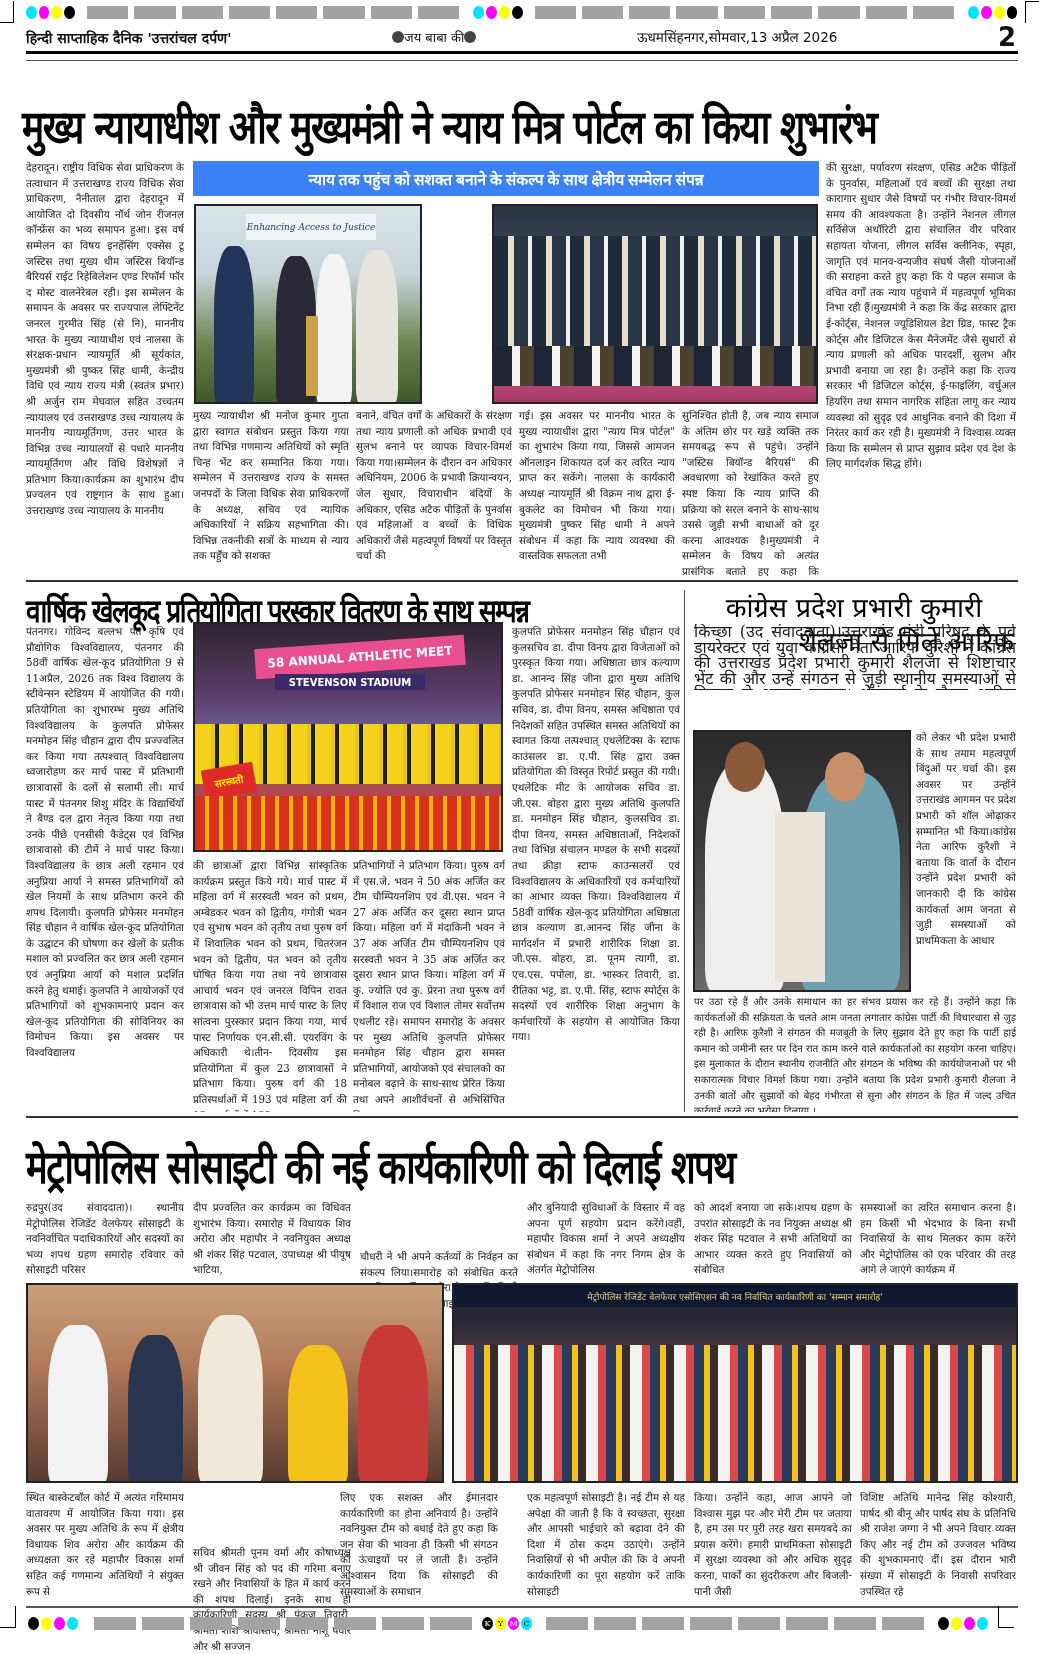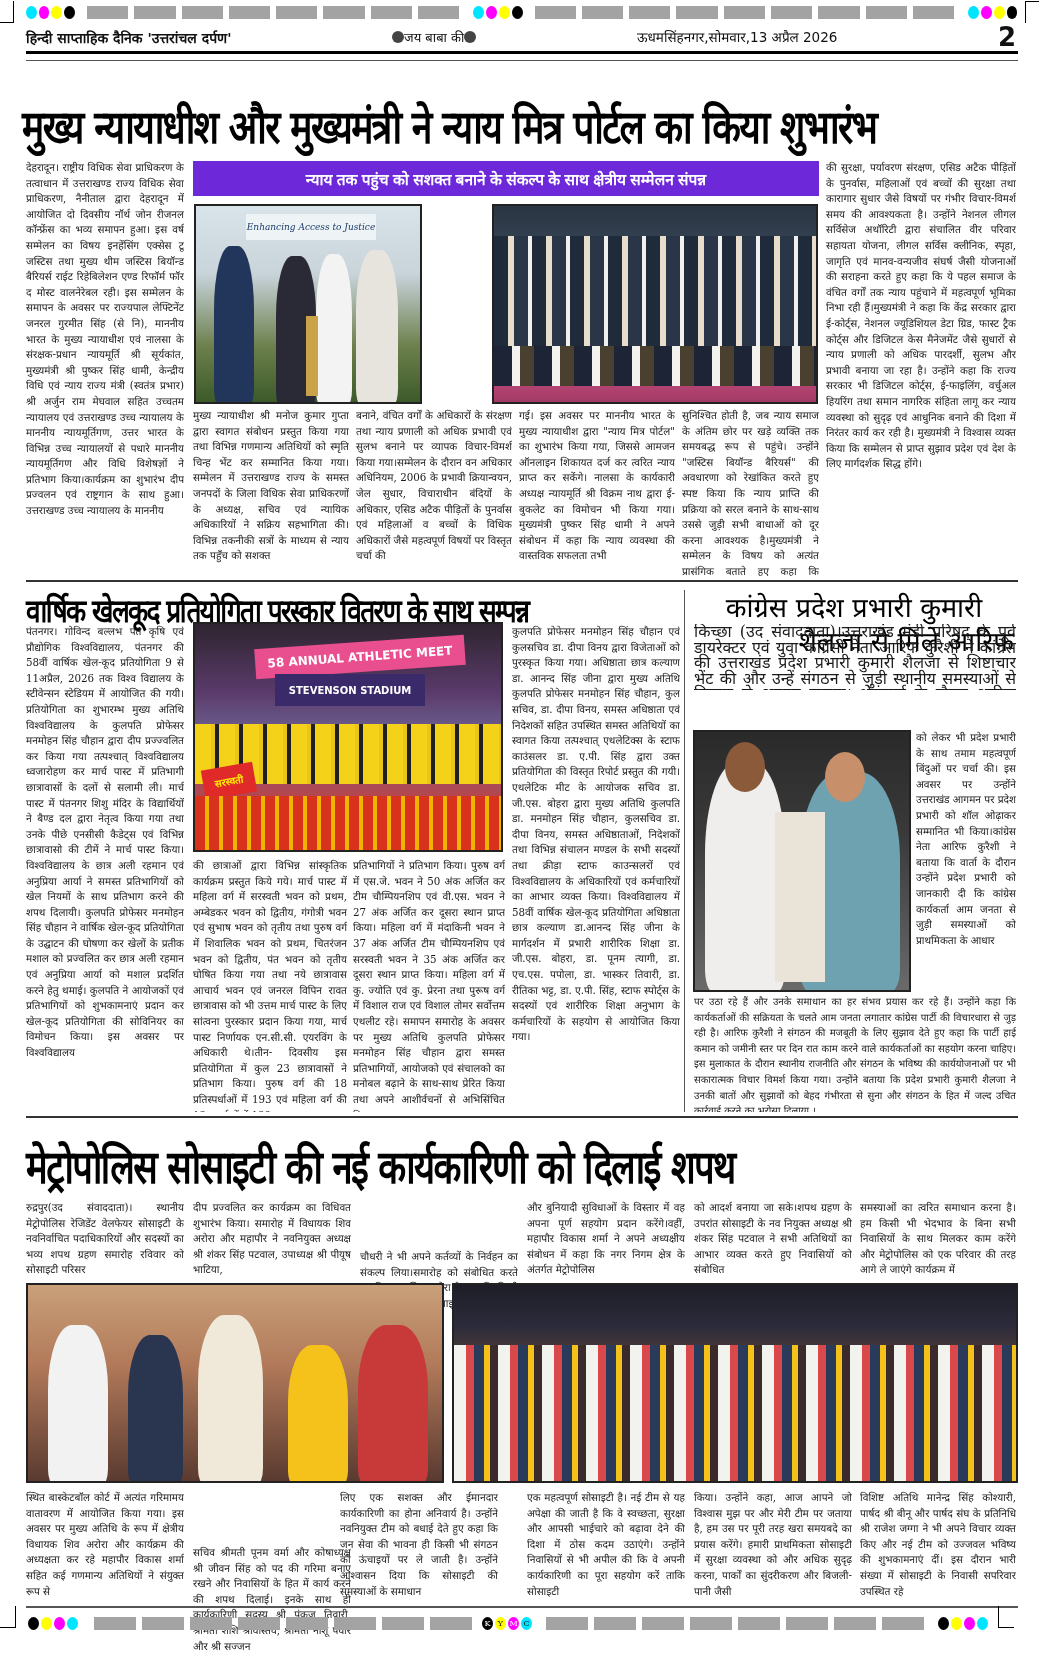--- a/index.html
+++ b/index.html
@@ -6,21 +6,21 @@
 body{width:1039px;height:1654px;background:#fff;font-family:"DejaVu Serif",serif;color:#111;position:relative;overflow:hidden}
 .regbar{position:absolute;left:0;width:1039px;height:24px;display:flex;align-items:center}
 .dot{width:11px;height:13px;border-radius:50%;display:inline-block;margin-right:2px}
 .gbox{width:42px;height:13px;background:#a3a3a3;display:inline-block;margin-right:6px}
 .hdr{position:absolute;left:26px;top:24px;width:990px;height:26px;display:flex;align-items:center;justify-content:space-between;font-family:"DejaVu Sans",sans-serif;font-size:14px;font-weight:bold}
 .hdr .pg{font-size:26px;font-weight:bold}
 .rule{position:absolute;left:26px;width:992px;background:#000}
 .headline{position:absolute;font-family:"DejaVu Sans",sans-serif;font-weight:bold;color:#000;white-space:nowrap;letter-spacing:-2px;transform-origin:left top}
 .col{position:absolute;font-size:10.3px;line-height:15.6px;text-align:justify;overflow:hidden;color:#1a1a1a}
 .photo{position:absolute;border:2px solid #222;overflow:hidden}
-.redbar{position:absolute;background:#6d28d9;color:#fff;font-family:Liberation Sans, sans-serif;font-weight:bold;font-size:15.5px;display:flex;align-items:center;justify-content:center}
+.redbar{position:absolute;background:#3b82f6;color:#fff;font-family:Liberation Serif, serif;font-weight:bold;font-size:15.5px;display:flex;align-items:center;justify-content:center}
 .person{position:absolute;border-radius:40% 40% 10% 10%}
 </style>
 </head>
 <body>
 
 <div class="regbar" style="top:0">
   <span style="width:14px;height:22px;border-right:1px solid #000;border-bottom:1px solid #000;margin-right:12px"></span>
   <span class="dot" style="background:#00e5ff"></span>
     <span class="dot" style="background:#ff00ff"></span>
     <span class="dot" style="background:#ffff00"></span>
@@ -92,21 +92,21 @@
 <div class="col" style="left:826px;top:160px;width:190px;height:416px">की सुरक्षा, पर्यावरण संरक्षण, एसिड अटैक पीड़ितों के पुनर्वास, महिलाओं एवं बच्चों की सुरक्षा तथा कारागार सुधार जैसे विषयों पर गंभीर विचार-विमर्श समय की आवश्यकता है। उन्होंने नेशनल लीगल सर्विसेज अथॉरिटी द्वारा संचालित वीर परिवार सहायता योजना, लीगल सर्विस क्लीनिक, स्पृहा, जागृति एवं मानव-वन्यजीव संघर्ष जैसी योजनाओं की सराहना करते हुए कहा कि ये पहल समाज के वंचित वर्गों तक न्याय पहुंचाने में महत्वपूर्ण भूमिका निभा रही हैं।मुख्यमंत्री ने कहा कि केंद्र सरकार द्वारा ई-कोर्ट्स, नेशनल ज्यूडिशियल डेटा ग्रिड, फास्ट ट्रैक कोर्ट्स और डिजिटल केस मैनेजमेंट जैसे सुधारों से न्याय प्रणाली को अधिक पारदर्शी, सुलभ और प्रभावी बनाया जा रहा है। उन्होंने कहा कि राज्य सरकार भी डिजिटल कोर्ट्स, ई-फाइलिंग, वर्चुअल हियरिंग तथा समान नागरिक संहिता लागू कर न्याय व्यवस्था को सुदृढ़ एवं आधुनिक बनाने की दिशा में निरंतर कार्य कर रही है। मुख्यमंत्री ने विश्वास व्यक्त किया कि सम्मेलन से प्राप्त सुझाव प्रदेश एवं देश के लिए मार्गदर्शक सिद्ध होंगे।</div>
 
 <div class="rule" style="top:580px;height:2px;background:#333"></div>
 
 <div class="headline" style="left:26px;top:588px;font-size:32px;transform:scaleX(0.82)">वार्षिक खेलकूद प्रतियोगिता पुरस्कार वितरण के साथ सम्पन्न</div>
 
 <div class="col" style="left:26px;top:624px;width:158px;height:488px">पंतनगर। गोविन्द बल्लभ पंत कृषि एवं प्रौद्योगिक विश्वविद्यालय, पंतनगर की 58वीं वार्षिक खेल-कूद प्रतियोगिता 9 से 11अप्रैल, 2026 तक विश्व विद्यालय के स्टीवेन्सन स्टेडियम में आयोजित की गयी। प्रतियोगिता का शुभारम्भ मुख्य अतिथि विश्वविद्यालय के कुलपति प्रोफेसर मनमोहन सिंह चौहान द्वारा दीप प्रज्ज्वलित कर किया गया तत्पश्चात् विश्वविद्यालय ध्वजारोहण कर मार्च पास्ट में प्रतिभागी छात्रावासों के दलों से सलामी ली। मार्च पास्ट में पंतनगर शिशु मंदिर के विद्यार्थियों ने बैण्ड दल द्वारा नेतृत्व किया गया तथा उनके पीछे एनसीसी कैडेट्स एवं विभिन्न छात्रावासो की टीमें ने मार्च पास्ट किया। विश्वविद्यालय के छात्र अली रहमान एवं अनुप्रिया आर्या ने समस्त प्रतिभागियों को खेल नियमों के साथ प्रतिभाग करने की शपथ दिलायी। कुलपति प्रोफेसर मनमोहन सिंह चौहान ने वार्षिक खेल-कूद प्रतियोगिता के उद्घाटन की घोषणा कर खेलों के प्रतीक मशाल को प्रज्वलित कर छात्र अली रहमान एवं अनुप्रिया आर्या को मशाल प्रदर्शित करने हेतु थमाई। कुलपति ने आयोजकों एवं प्रतिभागियों को शुभकामनाएं प्रदान कर खेल-कूद प्रतियोगिता की सोविनियर का विमोचन किया। इस अवसर पर विश्वविद्यालय</div>
 
 <div class="photo" style="left:193px;top:622px;width:310px;height:230px;background:linear-gradient(180deg,#2e2530 0%,#5a3a6a 30%,#6a5a8a 45%,#a94a5a 70%,#d6401e 100%)">
   <div style="position:absolute;left:60px;top:18px;width:210px;height:30px;background:#e94f8f;color:#fff;font-family:'DejaVu Sans',sans-serif;font-weight:bold;font-size:12px;display:flex;align-items:center;justify-content:center;transform:rotate(-4deg)">58 ANNUAL ATHLETIC MEET</div>
-  <div style="position:absolute;left:80px;top:50px;width:150px;height:32px;background:#3a2a6a;color:#fff;font-family:'DejaVu Sans',sans-serif;font-weight:bold;font-size:10px;display:flex;align-items:center;justify-content:center">STEVENSON STADIUM</div>
+  <div style="position:absolute;left:80px;top:50px;width:150px;height:16px;background:#3a2a6a;color:#fff;font-family:'DejaVu Sans',sans-serif;font-weight:bold;font-size:10px;display:flex;align-items:center;justify-content:center">STEVENSON STADIUM</div>
   <div style="position:absolute;left:0;top:100px;width:100%;height:60px;background:repeating-linear-gradient(90deg,#f5d21a 0 16px,#e8c516 16px 20px,#1f1f1f 20px 24px)"></div>
   <div style="position:absolute;left:8px;top:142px;width:52px;height:30px;background:#e02a2a;color:#ffec00;font-weight:bold;font-size:10px;display:flex;align-items:center;justify-content:center;transform:rotate(-10deg)">सरस्वती</div>
   <div style="position:absolute;left:0;top:172px;width:100%;height:58px;background:repeating-linear-gradient(90deg,#d8321c 0 10px,#f2b400 10px 14px)"></div>
 </div>
 
 <div class="col" style="left:193px;top:858px;width:154px;height:254px">की छात्राओं द्वारा विभिन्न सांस्कृतिक कार्यक्रम प्रस्तुत किये गये। मार्च पास्ट में महिला वर्ग में सरस्वती भवन को प्रथम, अम्बेडकर भवन को द्वितीय, गंगोत्री भवन एवं सुभाष भवन को तृतीय तथा पुरुष वर्ग में शिवालिक भवन को प्रथम, चितरंजन भवन को द्वितीय, पंत भवन को तृतीय घोषित किया गया तथा नये छात्रावास आचार्य भवन एवं जनरल विपिन रावत छात्रावास को भी उत्तम मार्च पास्ट के लिए सांत्वना पुरस्कार प्रदान किया गया, मार्च पास्ट निर्णायक एन.सी.सी. एयरविंग के अधिकारी थे।तीन- दिवसीय इस प्रतियोगिता में कुल 23 छात्रावासों ने प्रतिभाग किया। पुरुष वर्ग की 18 प्रतिस्पर्धाओं में 193 एवं महिला वर्ग की 13 स्पर्धाओं में 139</div>
 <div class="col" style="left:353px;top:858px;width:152px;height:254px">प्रतिभागियों ने प्रतिभाग किया। पुरुष वर्ग में एस.जे. भवन ने 50 अंक अर्जित कर टीम चौम्पियनशिप एवं वी.एस. भवन ने 27 अंक अर्जित कर दूसरा स्थान प्राप्त किया। महिला वर्ग में मंदाकिनी भवन ने 37 अंक अर्जित टीम चौम्पियनशिप एवं सरस्वती भवन ने 35 अंक अर्जित कर दूसरा स्थान प्राप्त किया। महिला वर्ग में कु. ज्योति एवं कु. प्रेरना तथा पुरूष वर्ग में विशाल राज एवं विशाल तोमर सर्वोत्तम एथलीट रहे। समापन समारोह के अवसर पर मुख्य अतिथि कुलपति प्रोफेसर मनमोहन सिंह चौहान द्वारा समस्त प्रतिभागियों, आयोजको एवं संचालको का मनोबल बढ़ाने के साथ-साथ प्रेरित किया तथा अपने आशीर्वचनों से अभिसिंचित किया।</div>
 <div class="col" style="left:512px;top:624px;width:168px;height:488px">कुलपति प्रोफेसर मनमोहन सिंह चौहान एवं कुलसचिव डा. दीपा विनय द्वारा विजेताओं को पुरस्कृत किया गया। अधिष्ठाता छात्र कल्याण डा. आनन्द सिंह जीना द्वारा मुख्य अतिथि कुलपति प्रोफेसर मनमोहन सिंह चौहान, कुल सचिव, डा. दीपा विनय, समस्त अधिष्ठाता एवं निदेशकों सहित उपस्थित समस्त अतिथियों का स्वागत किया तत्पश्चात् एथलेटिक्स के स्टाफ काउंसलर डा. ए.पी. सिंह द्वारा उक्त प्रतियोगिता की विस्तृत रिपोर्ट प्रस्तुत की गयी।एथलेटिक मीट के आयोजक सचिव डा. जी.एस. बोहरा द्वारा मुख्य अतिथि कुलपति डा. मनमोहन सिंह चौहान, कुलसचिव डा. दीपा विनय, समस्त अधिष्ठाताओं, निदेशकों तथा विभिन्न संचालन मण्डल के सभी सदस्यों तथा क्रीड़ा स्टाफ काउन्सलरों एवं विश्वविद्यालय के अधिकारियों एवं कर्मचारियों का आभार व्यक्त किया। विश्वविद्यालय में 58वीं वार्षिक खेल-कूद प्रतियोगिता अधिष्ठाता छात्र कल्याण डा.आनन्द सिंह जीना के मार्गदर्शन में प्रभारी शारीरिक शिक्षा डा. जी.एस. बोहरा, डा. पूनम त्यागी, डा. एच.एस. पपोला, डा. भास्कर तिवारी, डा. रीतिका भट्ट, डा. ए.पी. सिंह, स्टाफ स्पोर्ट्स के सदस्यों एवं शारीरिक शिक्षा अनुभाग के कर्मचारियों के सहयोग से आयोजित किया गया।</div>
 
 <div style="position:absolute;left:684px;top:590px;width:1px;height:522px;background:#555"></div>
@@ -138,20 +138,21 @@
 <div class="col" style="left:860px;top:1200px;width:156px;height:80px">समस्याओं का त्वरित समाधान करना है।हम किसी भी भेदभाव के बिना सभी निवासियों के साथ मिलकर काम करेंगे और मेट्रोपोलिस को एक परिवार की तरह आगे ले जाएंगे कार्यक्रम में</div>
 
 <div class="photo" style="left:26px;top:1283px;width:418px;height:200px;background:linear-gradient(180deg,#c9a07a 0%,#b27a5a 40%,#5a3a30 100%)">
   <div class="person" style="left:20px;top:40px;width:60px;height:160px;background:#f2f2f2"></div>
   <div class="person" style="left:100px;top:50px;width:55px;height:150px;background:#2a3550"></div>
   <div class="person" style="left:170px;top:30px;width:65px;height:170px;background:#f0e8d8"></div>
   <div class="person" style="left:260px;top:60px;width:60px;height:140px;background:#f4c21a"></div>
   <div class="person" style="left:330px;top:40px;width:70px;height:160px;background:#c83a3a"></div>
 </div>
 <div class="photo" style="left:452px;top:1283px;width:566px;height:200px;background:linear-gradient(180deg,#1e1e28 0%,#2a2a3a 20%,#6a4a3a 50%,#b8604a 100%)">
+  <div style="position:absolute;left:0;top:0;width:100%;height:22px;background:#0e1830;color:#e7d27a;font-size:9px;display:flex;align-items:center;justify-content:center;white-space:nowrap;overflow:hidden">मेट्रोपोलिस रेजिडेंट वेलफेयर एसोसिएशन की नव निर्वाचित कार्यकारिणी का 'सम्मान समारोह'</div>
   <div style="position:absolute;left:0;top:60px;width:100%;height:140px;background:repeating-linear-gradient(90deg,#f2f2ee 0 12px,#d9484a 12px 20px,#2a3a5a 20px 30px,#f4c21a 30px 36px,#3a2a2a 36px 44px)"></div>
 </div>
 
 <div class="col" style="left:26px;top:1490px;width:158px;height:112px">स्थित बास्केटबॉल कोर्ट में अत्यंत गरिमामय वातावरण में आयोजित किया गया। इस अवसर पर मुख्य अतिथि के रूप में क्षेत्रीय विधायक शिव अरोरा और कार्यक्रम की अध्यक्षता कर रहे महापौर विकास शर्मा सहित कई गणमान्य अतिथियों ने संयुक्त रूप से</div>
 <div class="col" style="left:193px;top:1545px;width:158px;height:112px">सचिव श्रीमती पूनम वर्मा और कोषाध्यक्ष श्री जीवन सिंह को पद की गरिमा बनाए रखने और निवासियों के हित में कार्य करने की शपथ दिलाई। इनके साथ ही कार्यकारिणी सदस्य श्री पंकज तिवारी, श्रीमती शशि श्रीवास्तव, श्रीमती नीशू पवार और श्री सज्जन</div>
 <div class="col" style="left:340px;top:1490px;width:158px;height:112px">लिए एक सशक्त और ईमानदार कार्यकारिणी का होना अनिवार्य है। उन्होंने नवनियुक्त टीम को बधाई देते हुए कहा कि जन सेवा की भावना ही किसी भी संगठन को ऊंचाइयों पर ले जाती है। उन्होंने आश्वासन दिया कि सोसाइटी की समस्याओं के समाधान</div>
 <div class="col" style="left:527px;top:1490px;width:158px;height:112px">एक महत्वपूर्ण सोसाइटी है। नई टीम से यह अपेक्षा की जाती है कि वे स्वच्छता, सुरक्षा और आपसी भाईचारे को बढ़ावा देने की दिशा में ठोस कदम उठाएंगे। उन्होंने निवासियों से भी अपील की कि वे अपनी कार्यकारिणी का पूरा सहयोग करें ताकि सोसाइटी</div>
 <div class="col" style="left:694px;top:1490px;width:158px;height:112px">किया। उन्होंने कहा, आज आपने जो विश्वास मुझ पर और मेरी टीम पर जताया है, हम उस पर पूरी तरह खरा समयबदे का प्रयास करेंगे। हमारी प्राथमिकता सोसाइटी में सुरक्षा व्यवस्था को और अधिक सुदृढ़ करना, पार्कों का सुंदरीकरण और बिजली-पानी जैसी</div>
 <div class="col" style="left:860px;top:1490px;width:156px;height:112px">विशिष्ट अतिथि मानेन्द्र सिंह कोश्यारी, पार्षद श्री बीनू और पार्षद संघ के प्रतिनिधि श्री राजेश जग्गा ने भी अपने विचार व्यक्त किए और नई टीम को उज्जवल भविष्य की शुभकामनाएं दीं। इस दौरान भारी संख्या में सोसाइटी के निवासी सपरिवार उपस्थित रहे</div>
 

